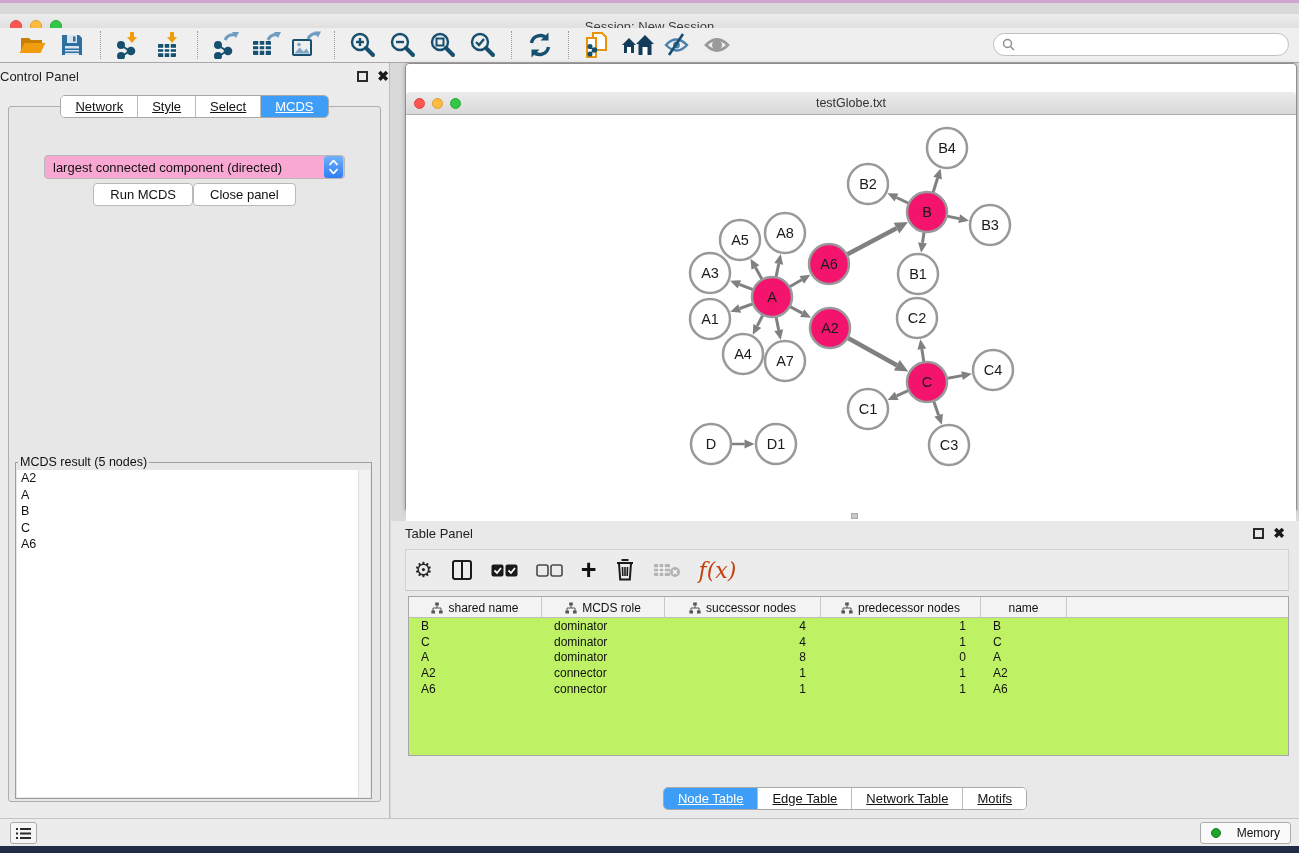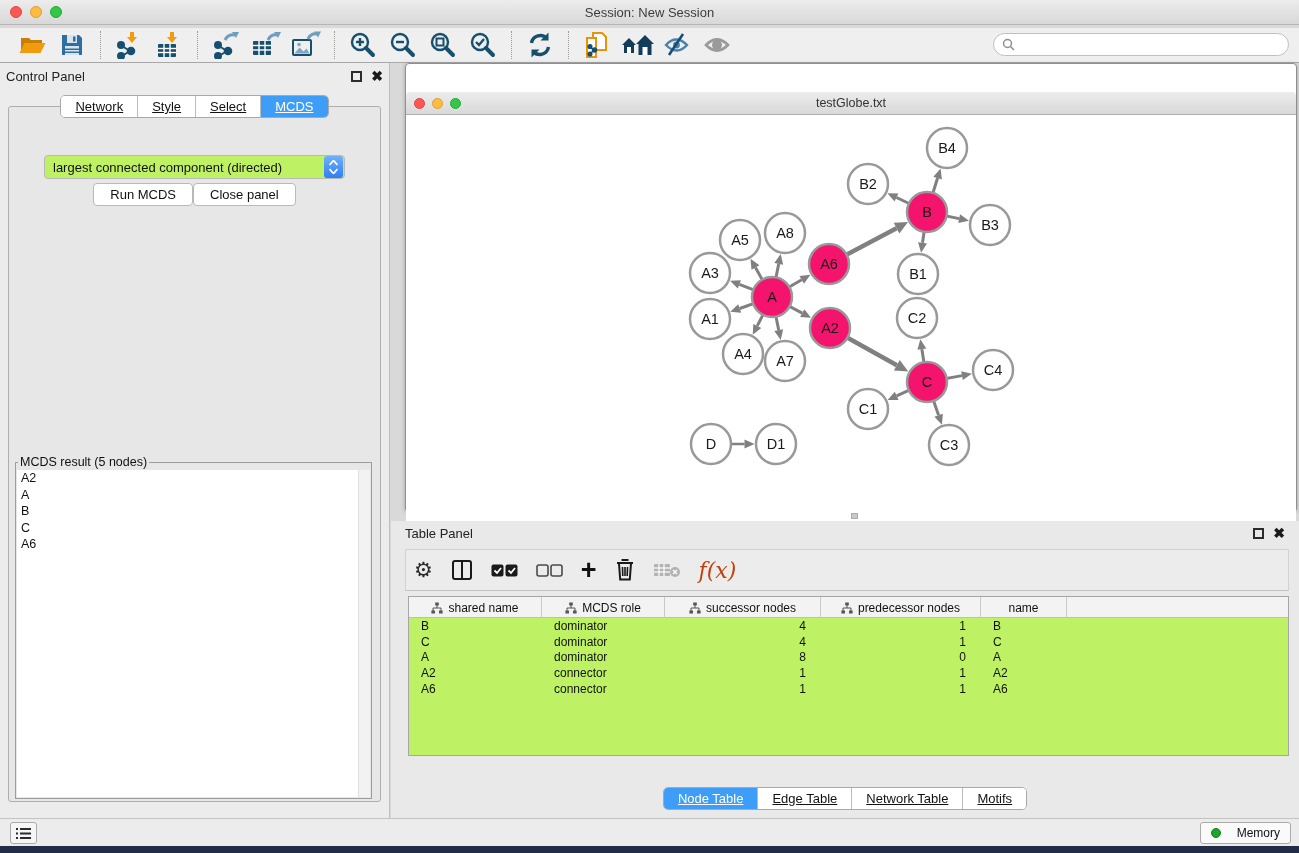--- a/index.html
+++ b/index.html
@@ -6,21 +6,21 @@
   html,body { width:1299px; height:853px; overflow:hidden; }
   body { font-family:"Liberation Sans", sans-serif; background:#d9d9d9; position:relative; }
 
   #root { position:absolute; inset:0; }
 
   
   .wall-top { position:absolute; left:0; top:0; width:1299px; height:3px; background:#cfa6cf; }
   .wall-bottom { position:absolute; left:0; top:846px; width:1299px; height:7px; background:#232c47; }
 
   
-  .titlebar { position:absolute; left:0; top:0; width:1299px; height:25px;
+  .titlebar { position:absolute; left:0; top:14px; width:1299px; height:25px;
     background:linear-gradient(#ececec,#d8d8d8); border-bottom:1px solid #b6b6b6;
     display:flex; align-items:center; }
   .lights { display:flex; gap:8px; margin-left:10px; }
   .light { width:12px; height:12px; border-radius:50%; }
   .light.red { background:#fc5753; border:1px solid #df4744; }
   .light.yellow { background:#fdbc40; border:1px solid #de9f34; }
   .light.green { background:#33c748; border:1px solid #27aa35; }
   .titlebar .title { position:absolute; left:0; right:0; text-align:center; font-size:13px; color:#3c3c3c; }
 
   
@@ -30,37 +30,37 @@
   .tsep { border-left:1px dotted #9a9a9a; height:28px; margin:0 8px; }
   .searchbox { position:absolute; right:10px; top:5px; width:296px; height:23px; background:#fff;
     border:1px solid #c0c0c0; border-radius:12px; display:flex; align-items:center; padding-left:8px; }
   .searchbox input { border:none; outline:none; flex:1; height:19px; font-size:12px; background:transparent; margin-left:5px; }
 
   
   .desktop { position:absolute; left:0; top:63px; width:1299px; height:755px; background:#d9d9d9; }
 
   
   .control-panel { position:absolute; left:0; top:0; width:390px; height:755px; background:#ececec; border-right:1px solid #bdbdbd; }
-  .panel-header { height:26px; display:flex; align-items:center; padding:0 6px; }
+  .panel-header { height:26px; display:flex; align-items:center; padding:0 0; }
   .panel-header .ph-title { font-size:13px; color:#222; flex:1; }
   .ph-icons { display:flex; gap:9px; align-items:center; }
   .float-box { width:11px; height:11px; border:2px solid #2b2b2b; }
   .close-x { font-size:14px; font-weight:bold; color:#1a1a1a; line-height:11px; }
 
   .seg-tabs { position:absolute; left:0; right:0; top:32px; display:flex; justify-content:center; z-index:2; }
   .seg-wrap { display:flex; background:#fff; border:1px solid #a9a9a9; border-radius:5px; overflow:hidden; }
   .seg-tab { font-size:13px; color:#111; padding:3px 14px; border-right:1px solid #bcbcbc; background:#fff; cursor:default;text-decoration:underline; }
   .seg-tab:last-child { border-right:none; }
   .seg-tab.selected { background:#3e9ef7; color:#fff; }
 
   .tab-panel { position:absolute; left:8px; right:8px; top:43px; bottom:16px;
     background:#e7e7e7; border:1px solid #aeaeae; border-radius:3px; }
 
   .opt-label { position:absolute; left:0; right:0; top:33px; text-align:center; font-size:13px; color:#111; }
-  .combo { position:absolute; left:35px; right:35px; top:48px; height:24px; background:#bef264;
+  .combo { position:absolute; left:35px; right:35px; top:48px; height:24px; background:#f9a8d4;
     border:1px solid #b9b9b9; border-radius:4px; display:flex; align-items:center; }
   .combo .combo-value { flex:1; font-size:13px; color:#111; padding-left:8px; white-space:nowrap; overflow:hidden; }
   .combo .stepper { width:19px; height:22px; margin-right:1px; border-radius:3px;
     background:linear-gradient(#6fb1fb,#2e7ef5); display:flex; flex-direction:column; align-items:center; justify-content:center; gap:2px; }
   .stepper svg { display:block; }
 
   .btn-row { position:absolute; left:0; right:0; top:76px; display:flex; justify-content:center; }
   .mac-btn { background:#fff; border:1px solid #b9b9b9; border-radius:4px; font-size:13px; color:#111;
     padding:3px 16px; font-family:"Liberation Sans",sans-serif; }
 

